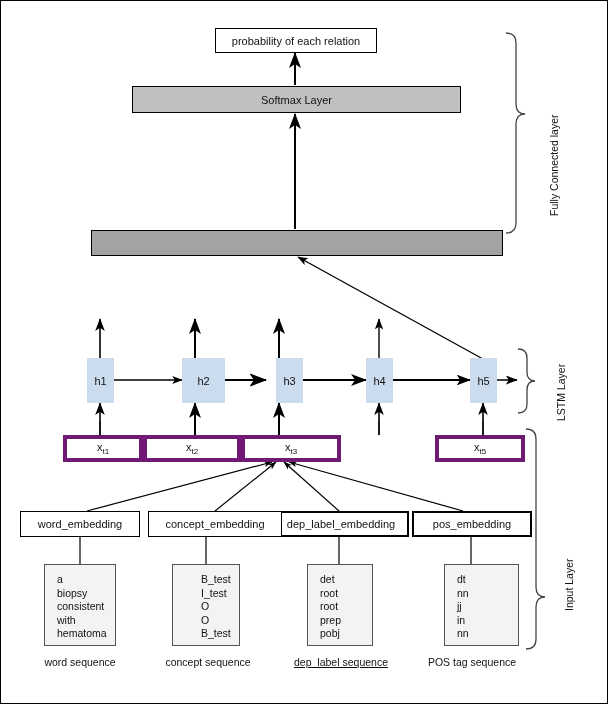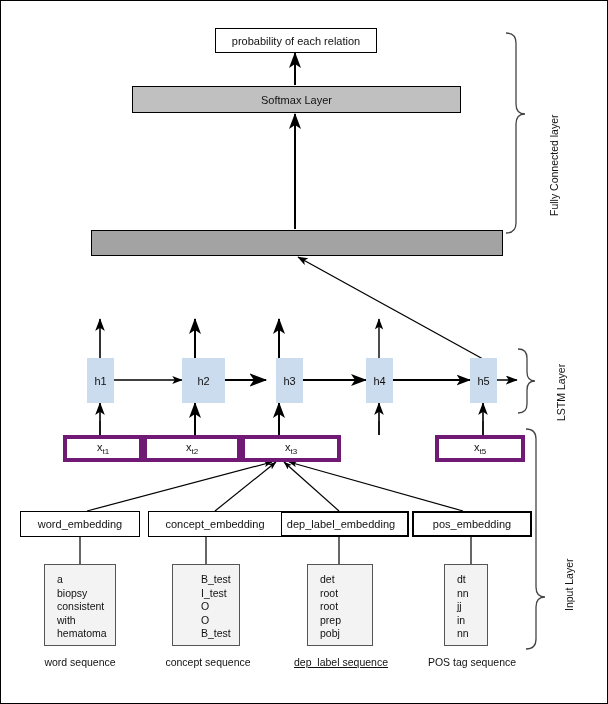--- a/index.html
+++ b/index.html
@@ -158,21 +158,21 @@
   </div>
 
   <div class="seqbox" style="left:306px;top:563px;width:66px;height:82px;">
     <div>det</div>
     <div>root</div>
     <div>root</div>
     <div>prep</div>
     <div>pobj</div>
   </div>
 
-  <div class="seqbox" style="left:443px;top:563px;width:44px;height:82px;">
+  <div class="seqbox" style="left:443px;top:563px;width:75px;height:82px;">
     <div>dt</div>
     <div>nn</div>
     <div>jj</div>
     <div>in</div>
     <div>nn</div>
   </div>
 
   <div class="cap" style="left:19px;top:655px;width:120px;">word sequence</div>
   <div class="cap" style="left:147px;top:655px;width:120px;">concept sequence</div>
   <div class="cap" style="left:277px;top:655px;width:126px;text-decoration:underline;">dep_label sequence</div>

